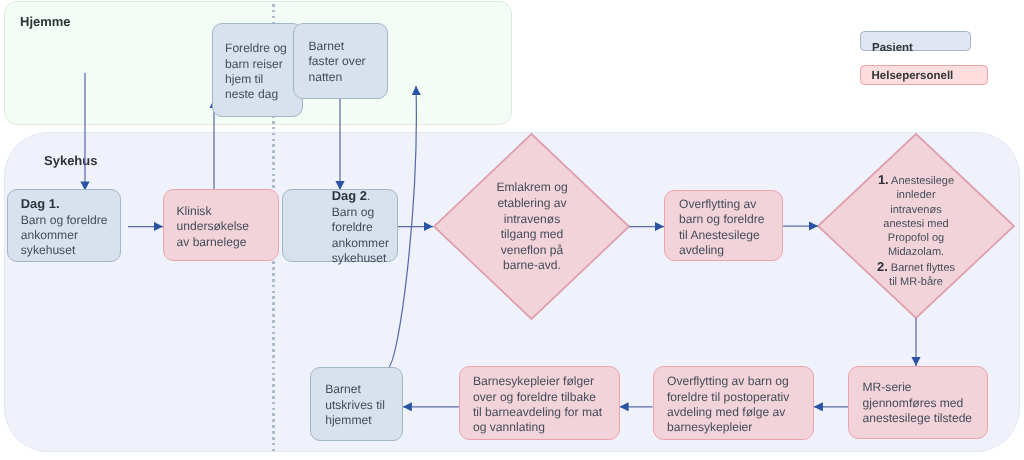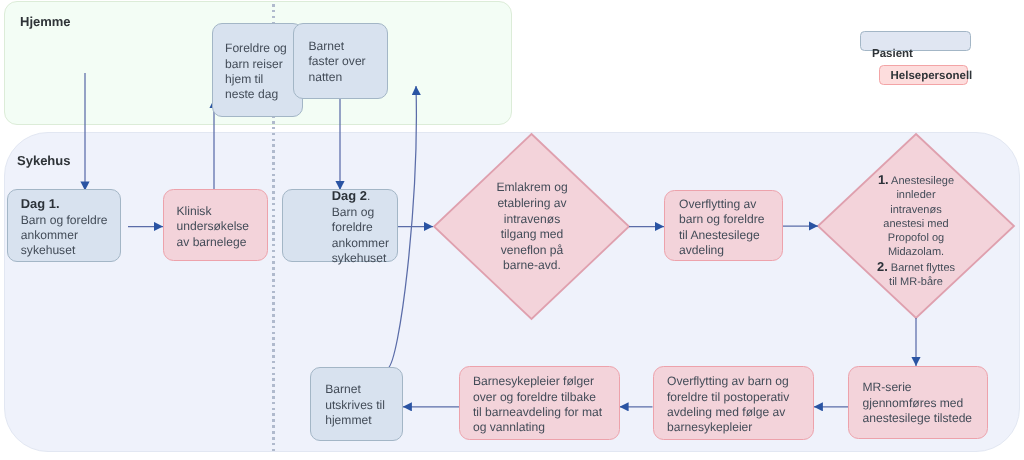--- a/index.html
+++ b/index.html
@@ -26,21 +26,21 @@
 </style>
 </head>
 <body>
 
 <div id="stage">
 
   <div class="lane lane-home" style="left:3.5px;top:1.2px;width:508px;height:123.5px;"></div>
   <div class="lane lane-hosp" style="left:3.5px;top:131.5px;width:1016.5px;height:320.5px;"></div>
 
   <div class="lane-title" style="left:20px;top:14px;">Hjemme</div>
-  <div class="lane-title" style="left:17px;top:153px;">Sykehus</div>
+  <div class="lane-title" style="left:44px;top:153px;">Sykehus</div>
 
   <svg class="layer" viewBox="0 0 1024 460">
     <polygon points="531.5,134 629,226.5 531.5,319 434,226.5" fill="#f3d3da" stroke="#dfa0ae" stroke-width="1.8"></polygon>
     <polygon points="916,134 1014,226 916,318 818,226" fill="#f3d3da" stroke="#dfa0ae" stroke-width="1.8"></polygon>
   </svg>
 
   <svg class="layer" viewBox="0 0 1024 460">
     <defs>
       <marker id="ah" markerWidth="10.5" markerHeight="10.5" refX="9.3" refY="4.6" orient="auto" markerUnits="userSpaceOnUse">
         <path d="M0.2,0 L9.3,4.6 L0.2,9.2 z" fill="#2a54a3"></path>
@@ -74,34 +74,34 @@
   </div>
 
   <div class="node blue" style="left:293px;top:23px;width:95px;height:76px;">
     <div class="txt" style="padding:0 0 0 14.5px;top:1.2px;">Barnet
 faster over
 natten</div>
   </div>
 
   <div class="legend" style="left:860px;top:31px;width:110.5px;height:19.5px;border-radius:4.5px;
               background:#e0e6f2;border:1px solid #a3b6c6;">
-    <span class="lb" style="padding-left:11px;position:relative;top:13px;">Pasient</span>
+    <span class="lb" style="padding-left:11px;position:relative;top:7px;">Pasient</span>
   </div>
-  <div class="legend" style="left:860px;top:64.8px;width:89px;height:20.5px;border-radius:4.5px;
-              background:#fddddd;border:1.4px solid #f3a4a6;margin-left:19px;">
+  <div class="legend" style="left:860px;top:64.8px;width:128px;height:20.5px;border-radius:4.5px;
+              background:#fddddd;border:1.4px solid #f3a4a6;">
     <span class="lb" style="padding-left:10.5px;position:relative;top:0.5px;">Helsepersonell</span>
   </div>
 
   <div class="node blue" style="left:7px;top:189px;width:114px;height:73px;">
     <div class="txt" style="padding:0 0 0 12.8px;"><span class="hd">Dag 1.</span><br><span>Barn og foreldre
 ankommer
 sykehuset</span></div>
   </div>
 
-  <div class="node pink" style="left:163px;top:189px;width:105px;height:72px;">
+  <div class="node pink" style="left:163px;top:189px;width:116px;height:72px;">
     <div class="txt" style="padding:0 0 0 12.5px;">Klinisk
 undersøkelse
 av barnelege</div>
   </div>
 
   <div class="node blue" style="left:282px;top:189px;width:116px;height:73px;padding-left:36px;">
     <div class="txt" style="padding:0 0 0 12.8px;"><span class="hd">Dag 2</span><span>.</span><br><span>Barn og foreldre
 ankommer
 sykehuset</span></div>
   </div>

